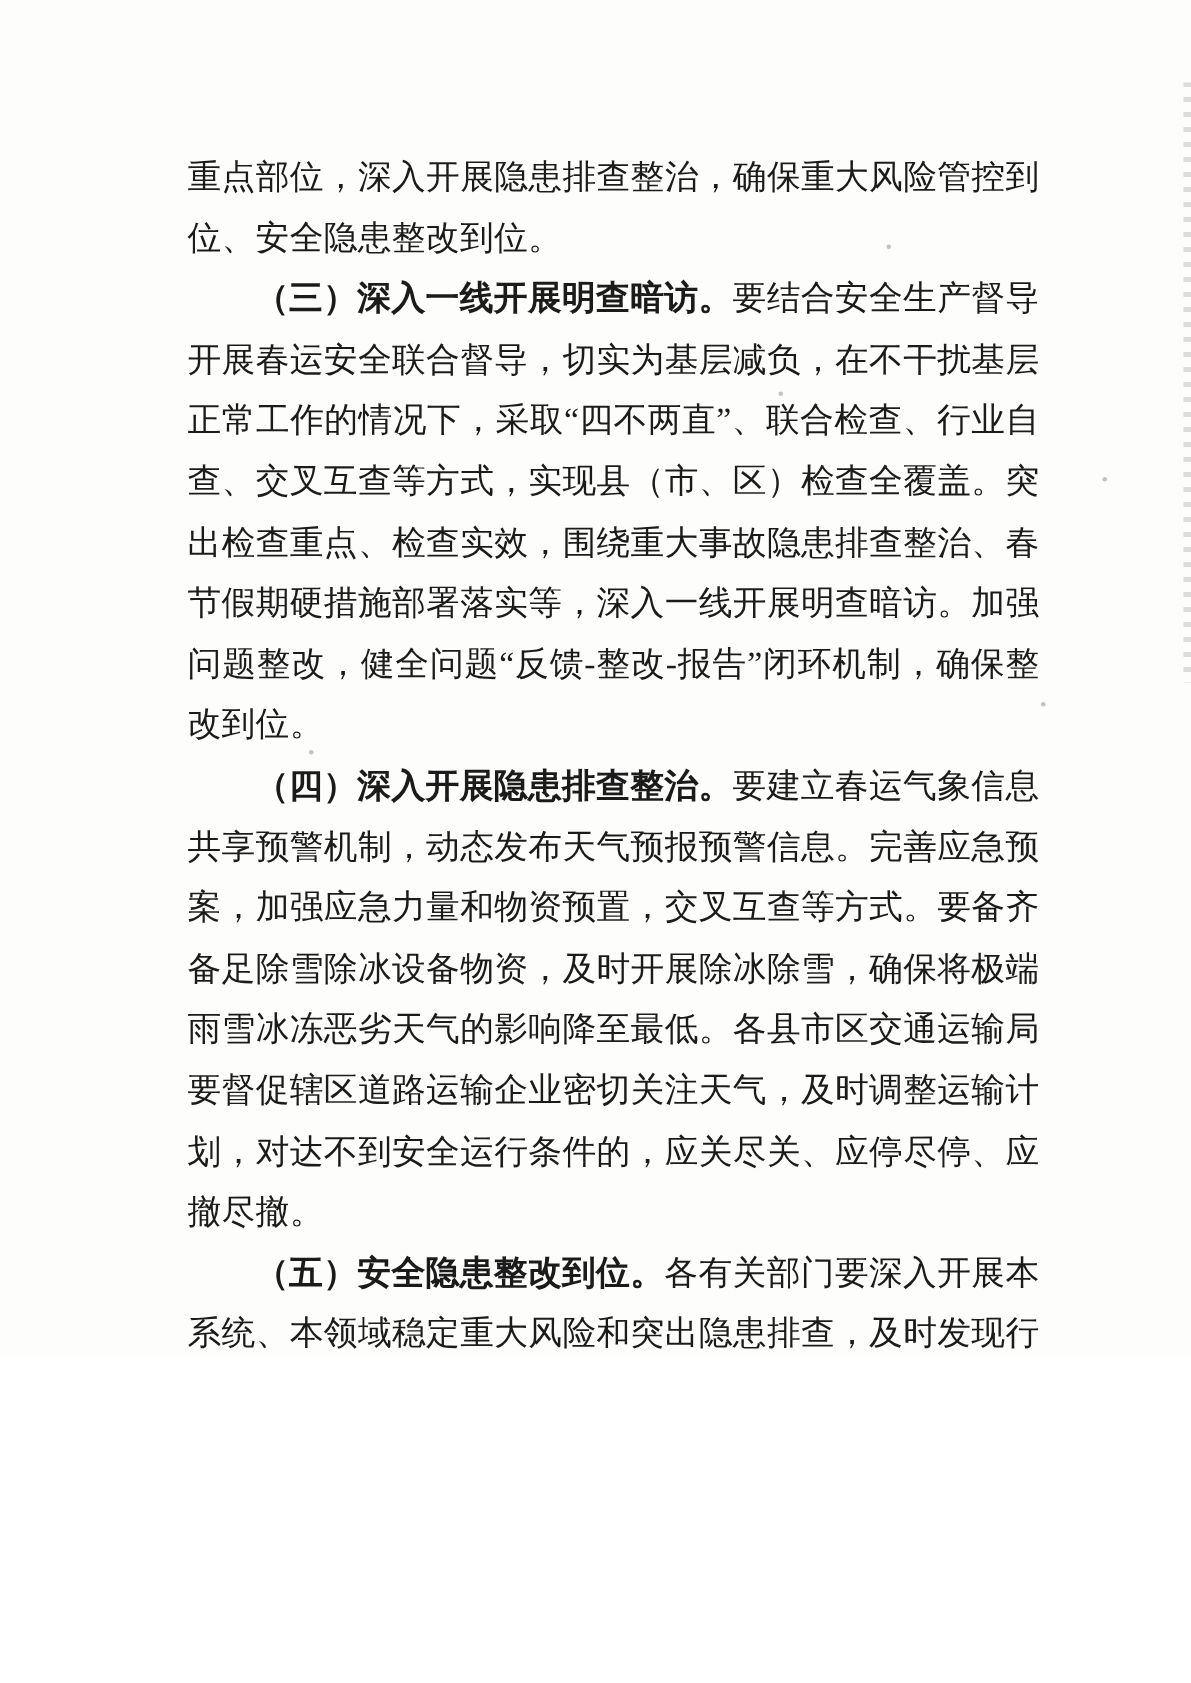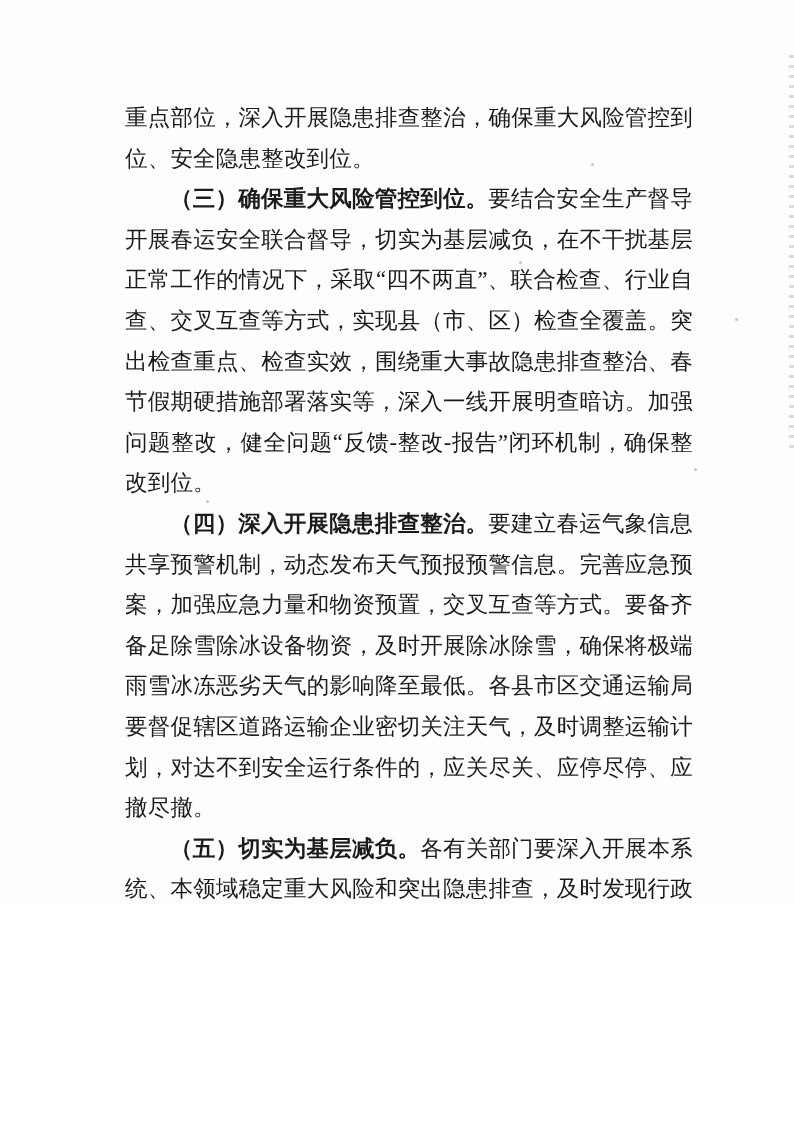--- a/index.html
+++ b/index.html
@@ -85,25 +85,25 @@
   <div class="speck" style="left:519px; top:261px;"></div>
   <div class="speck" style="left:694px; top:468px;"></div>
   <div class="speck" style="left:206px; top:500px;"></div>
   <div class="speck" style="left:735px; top:318px;"></div>
   <div class="speck" style="left:700px; top:938px;"></div>
 
   <main class="text-block">
 
     <p class="para"><span>重点部位，深入开展隐患排查整治，确保重大风险管控到位、安全隐患整改到位。</span></p>
 
-    <p class="para indent"><span class="lead">（三）确保重大风险管控到位。</span><span>要结合安全生产督导开展春运安全联合督导，切实为基层减负，在不干扰基层正常工作的情况下，采取“四不两直”、联合检查、行业自查、交叉互查等方式，实现县（市、区）检查全覆盖。突出检查重点、检查实效，围绕重大事故隐患排查整治、春节假期硬措施部署落实等，深入一线开展明查暗访。加强问题整改，健全问题“反馈-整改-报告”闭环机制，确保整改到位。</span></p>
+    <p class="para indent"><span class="lead">（三）深入一线开展明查暗访。</span><span>要结合安全生产督导开展春运安全联合督导，切实为基层减负，在不干扰基层正常工作的情况下，采取“四不两直”、联合检查、行业自查、交叉互查等方式，实现县（市、区）检查全覆盖。突出检查重点、检查实效，围绕重大事故隐患排查整治、春节假期硬措施部署落实等，深入一线开展明查暗访。加强问题整改，健全问题“反馈-整改-报告”闭环机制，确保整改到位。</span></p>
 
     <p class="para indent"><span class="lead">（四）深入开展隐患排查整治。</span><span>要建立春运气象信息共享预警机制，动态发布天气预报预警信息。完善应急预案，加强应急力量和物资预置，交叉互查等方式。要备齐备足除雪除冰设备物资，及时开展除冰除雪，确保将极端雨雪冰冻恶劣天气的影响降至最低。各县市区交通运输局要督促辖区道路运输企业密切关注天气，及时调整运输计划，对达不到安全运行条件的，应关尽关、应停尽停、应撤尽撤。</span></p>
 
-    <p class="para indent"><span class="lead">（五）切实为基层减负。</span><span>各有关部门要深入开展本系统、本领域稳定重大风险和突出隐患排查，及时发现行政执法、行业信访、工程建设、从业人员等方面不稳定因素，做好风险源头把控和矛盾纠纷化解。督促互联网平台企业规范经营行为，确保春运期间运价稳定，保障新就业群体合法权益。</span></p>
+    <p class="para indent"><span class="lead">（五）安全隐患整改到位。</span><span>各有关部门要深入开展本系统、本领域稳定重大风险和突出隐患排查，及时发现行政执法、行业信访、工程建设、从业人员等方面不稳定因素，做好风险源头把控和矛盾纠纷化解。督促互联网平台企业规范经营行为，确保春运期间运价稳定，保障新就业群体合法权益。</span></p>
 
     <p class="para indent"><span class="part-heading">四、做好综合春运组织</span></p>
 
     <p class="para indent"><span class="lead">（六）提升春运运输保障能力。</span><span>各县市区交通运输局要</span></p>
 
   </main>
 
   <div class="page-number">— 4 —</div>
 
 </div>

